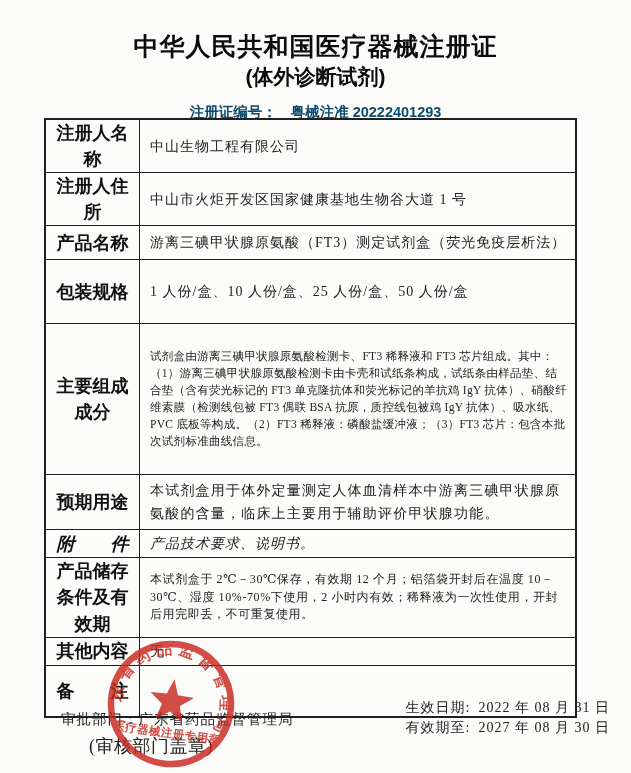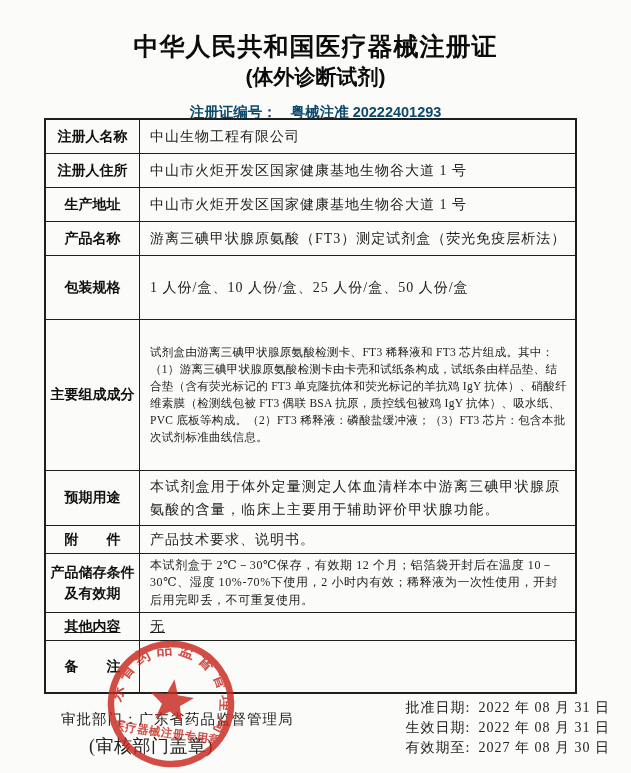--- a/index.html
+++ b/index.html
@@ -49,40 +49,40 @@
   table.cert td{
     border:1.5px solid #1f1f1f;
     vertical-align:middle;
   }
   table.cert{border:2px solid #1f1f1f;}
   td.lbl{
     width:89px;
     text-align:center;
     font-family:"Liberation Sans","DejaVu Sans",sans-serif;
     font-weight:700;
-    font-size:14px;
+    font-size:18px;
     padding:0 2px;
     line-height:1.45;
     color:#111;
   }
   td.val{
     padding:3px 8px 3px 10px;
     font-size:14px;
     letter-spacing:1px;
     line-height:1.5;
     color:#222;
     margin-top:20px;
   }
   tr.h34{height:34px;}
   tr.h64{height:64px;}
   tr.h151{height:151px;}
   tr.h55{height:55px;}
-  tr.h26{height:26px;}
+  tr.h26{height:26px;font-style:italic;}
   tr.h57{height:57px;}
-  tr.h33{height:25px;text-decoration:underline;}
+  tr.h33{height:25px;}
   tr.h52{height:52px;}
   tr.h151 td.val{font-size:11.5px;line-height:17px;letter-spacing:0.3px;}
   tr.h55  td.val{line-height:23px;letter-spacing:1.2px;}
   tr.h57  td.val{font-size:12px;line-height:17.5px;letter-spacing:0.6px;}
 
   .footer{
     position:absolute;
     left:61px;right:21px;top:698px;
     display:flex;
     justify-content:space-between;
@@ -122,24 +122,20 @@
     <tbody>
         <tr class="h34">
       <td class="lbl">注册人名称</td>
       <td class="val">中山生物工程有限公司</td>
     </tr>
     <tr class="h34">
       <td class="lbl">注册人住所</td>
       <td class="val">中山市火炬开发区国家健康基地生物谷大道 1 号</td>
     </tr>
     <tr class="h34">
-      <td class="lbl">生产地址</td>
-      <td class="val">中山市火炬开发区国家健康基地生物谷大道 1 号</td>
-    </tr>
-    <tr class="h34">
       <td class="lbl">产品名称</td>
       <td class="val">游离三碘甲状腺原氨酸（FT3）测定试剂盒（荧光免疫层析法）</td>
     </tr>
     <tr class="h64">
       <td class="lbl">包装规格</td>
       <td class="val">1 人份/盒、10 人份/盒、25 人份/盒、50 人份/盒</td>
     </tr>
     <tr class="h151">
       <td class="lbl">主要组成成分</td>
       <td class="val">试剂盒由游离三碘甲状腺原氨酸检测卡、FT3 稀释液和 FT3 芯片组成。其中：（1）游离三碘甲状腺原氨酸检测卡由卡壳和试纸条构成，试纸条由样品垫、结合垫（含有荧光标记的 FT3 单克隆抗体和荧光标记的羊抗鸡 IgY 抗体）、硝酸纤维素膜（检测线包被 FT3 偶联 BSA 抗原，质控线包被鸡 IgY 抗体）、吸水纸、PVC 底板等构成。（2）FT3 稀释液：磷酸盐缓冲液；（3）FT3 芯片：包含本批次试剂标准曲线信息。</td>
@@ -169,23 +165,20 @@
 
   <div class="footer">
     <div class="approval">
       <div>
         <span>审批部门：</span><span>广东省药品监督管理局</span>
       </div>
       <div class="note">(审核部门盖章)</div>
     </div>
     <div class="dates">
       <div>
-        <span>批准日期:</span><span class="dval">2022 年 08 月 31 日</span>
-      </div>
-      <div>
         <span>生效日期:</span><span class="dval">2022 年 08 月 31 日</span>
       </div>
       <div>
         <span>有效期至:</span><span class="dval">2027 年 08 月 30 日</span>
       </div>
     </div>
   </div>
 
   <svg class="stamp" viewBox="0 0 140 140" xmlns="http://www.w3.org/2000/svg">
     <defs>

